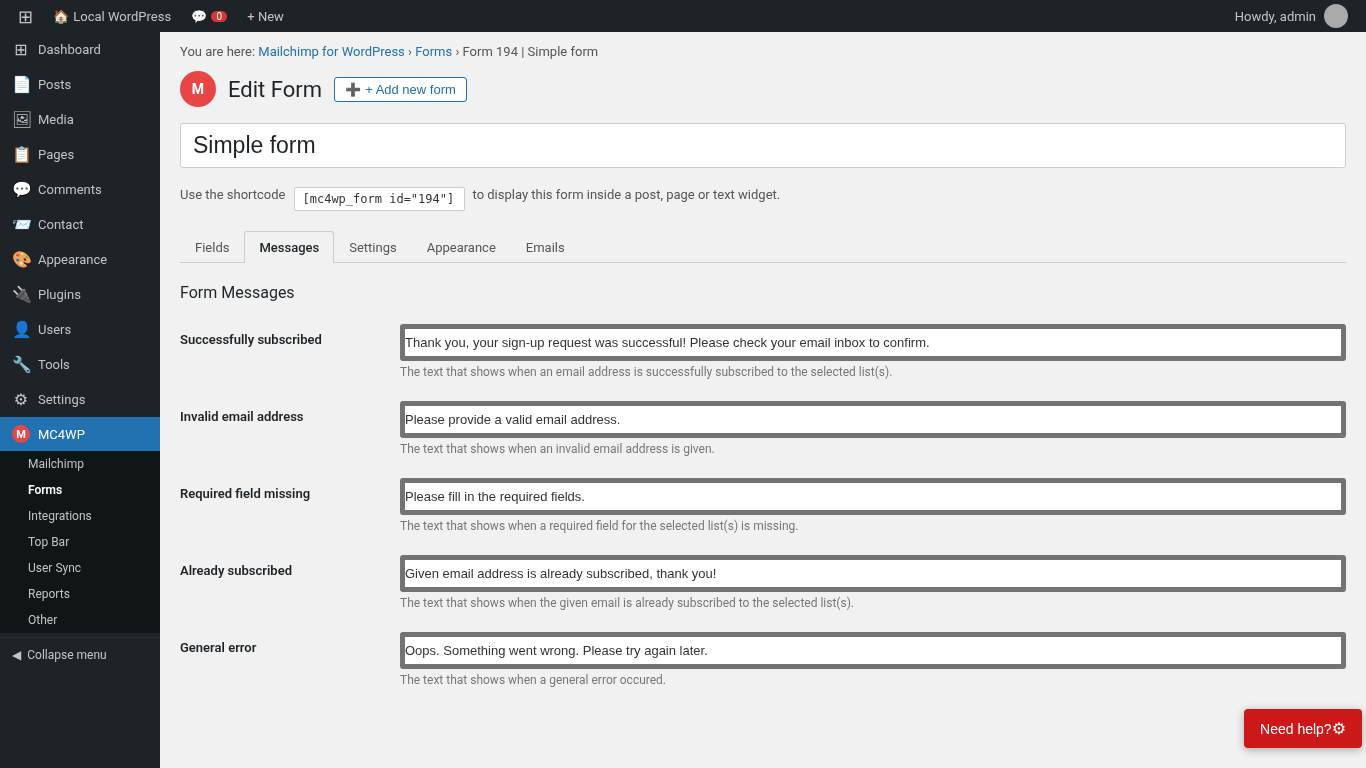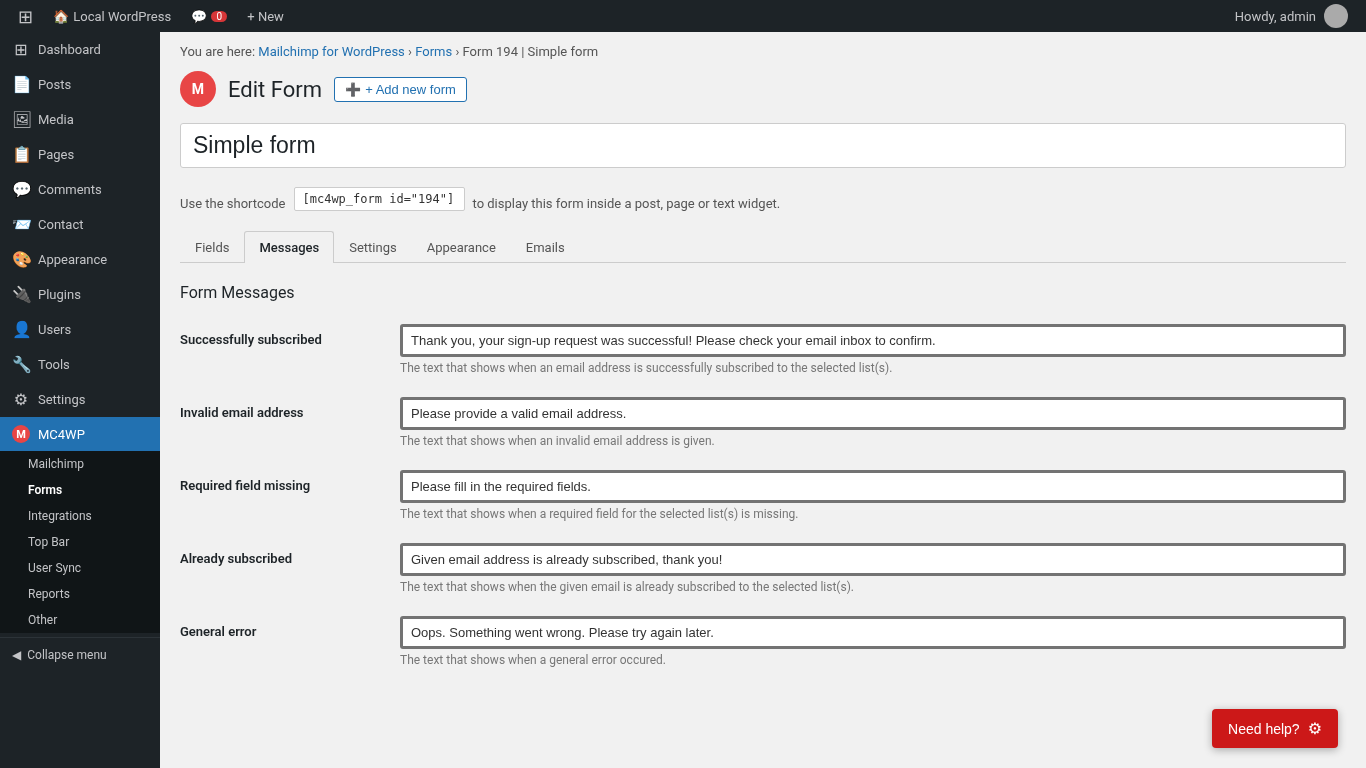--- a/index.html
+++ b/index.html
@@ -138,21 +138,21 @@
       border: 1px solid #ccc;
       border-radius: 3px;
       background: #fff;
       color: #1d2327;
       margin-bottom: 19px;
     }
 
     
     .shortcode-row {
       display: flex;
-      align-items: flex-end;
+      align-items: flex-start;
       gap: 8px;
       font-size: 13px;
       color: #555;
       margin-bottom: 20px;
     }
     .shortcode-input {
       border: 1px solid #ccc;
       background: #fff;
       padding: 4px 8px;
       font-family: monospace;
@@ -206,49 +206,48 @@
       width: 200px;
       flex-shrink: 0;
       font-size: 13px;
       font-weight: 600;
       color: #1d2327;
       padding-top: 8px;
     }
     .message-field-wrap { flex: 1; }
     .message-input {
       width: 100%;
-      padding: 6px 8px;
-      border: 3px solid #737373;
+      padding: 6px 0;
+      border: 5px solid #737373;
       border-radius: 3px;
       font-size: 13px;
       background: #fff;
       color: #333;
       margin-bottom: 4px;
     }
     .message-help {
       font-size: 12px;
       color: #777;
     }
 
     
     #need-help-btn {
       position: fixed;
       bottom: 20px;
-      right: 28px;
+      right: 4px;
       background: #cc1818;
       color: #fff;
       border: none;
       border-radius: 4px;
       padding: 10px 16px;
       font-size: 14px;
       font-weight: 500;
       cursor: pointer;
       display: flex;
       align-items: center;
-      gap: 8px;
       box-shadow: 0 2px 8px rgba(0,0,0,0.3);
     }
     .help-icon { font-size: 16px; }
   </style>
 </head>
 <body>
 
 <div id="wpadminbar">
   <div class="adminbar-item">
     <span class="adminbar-wp-logo">⊞</span>

